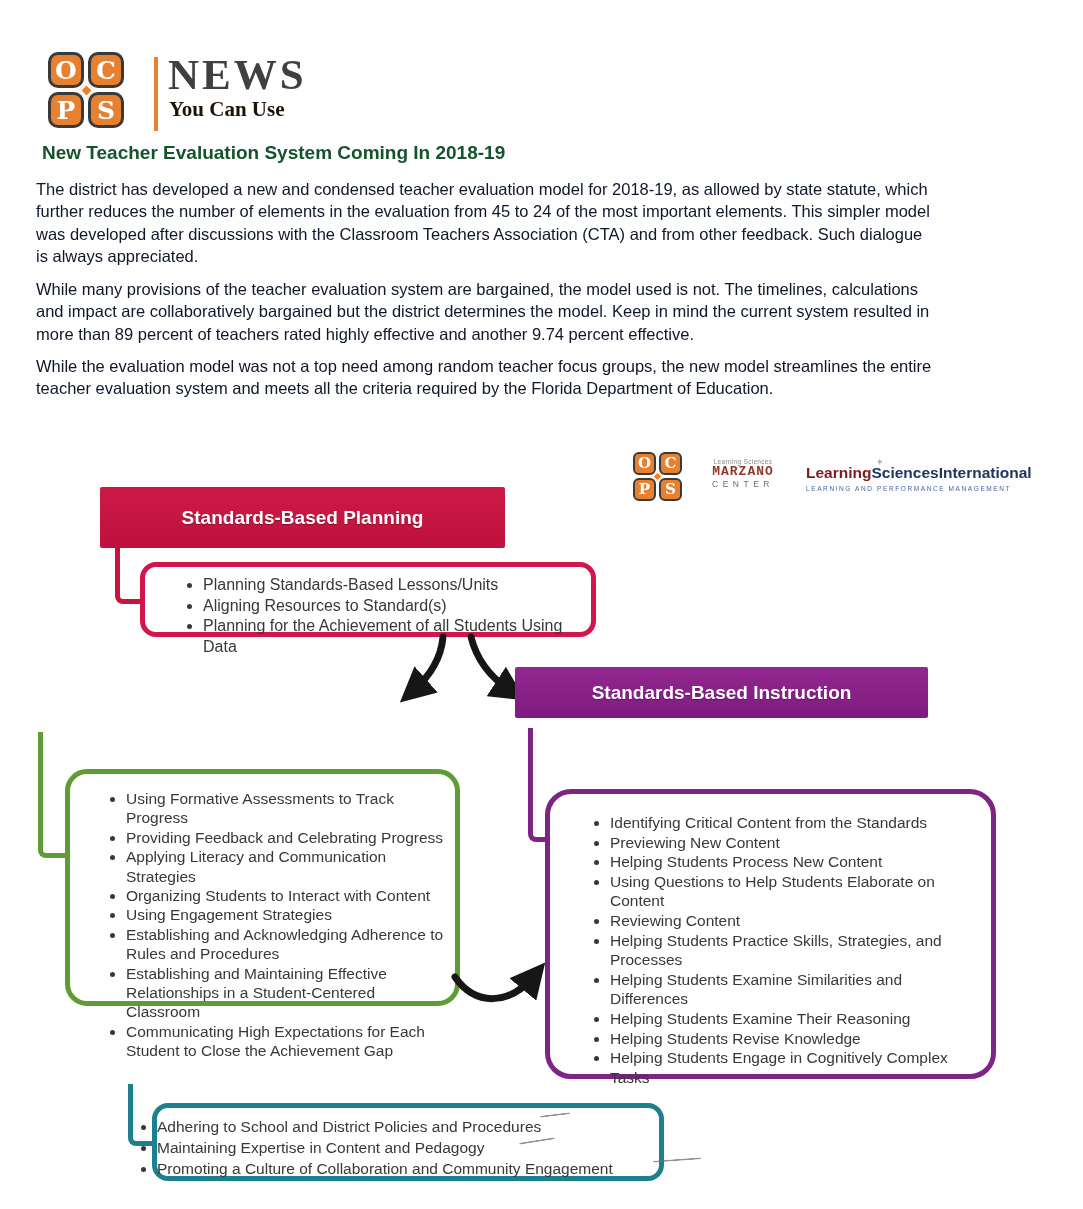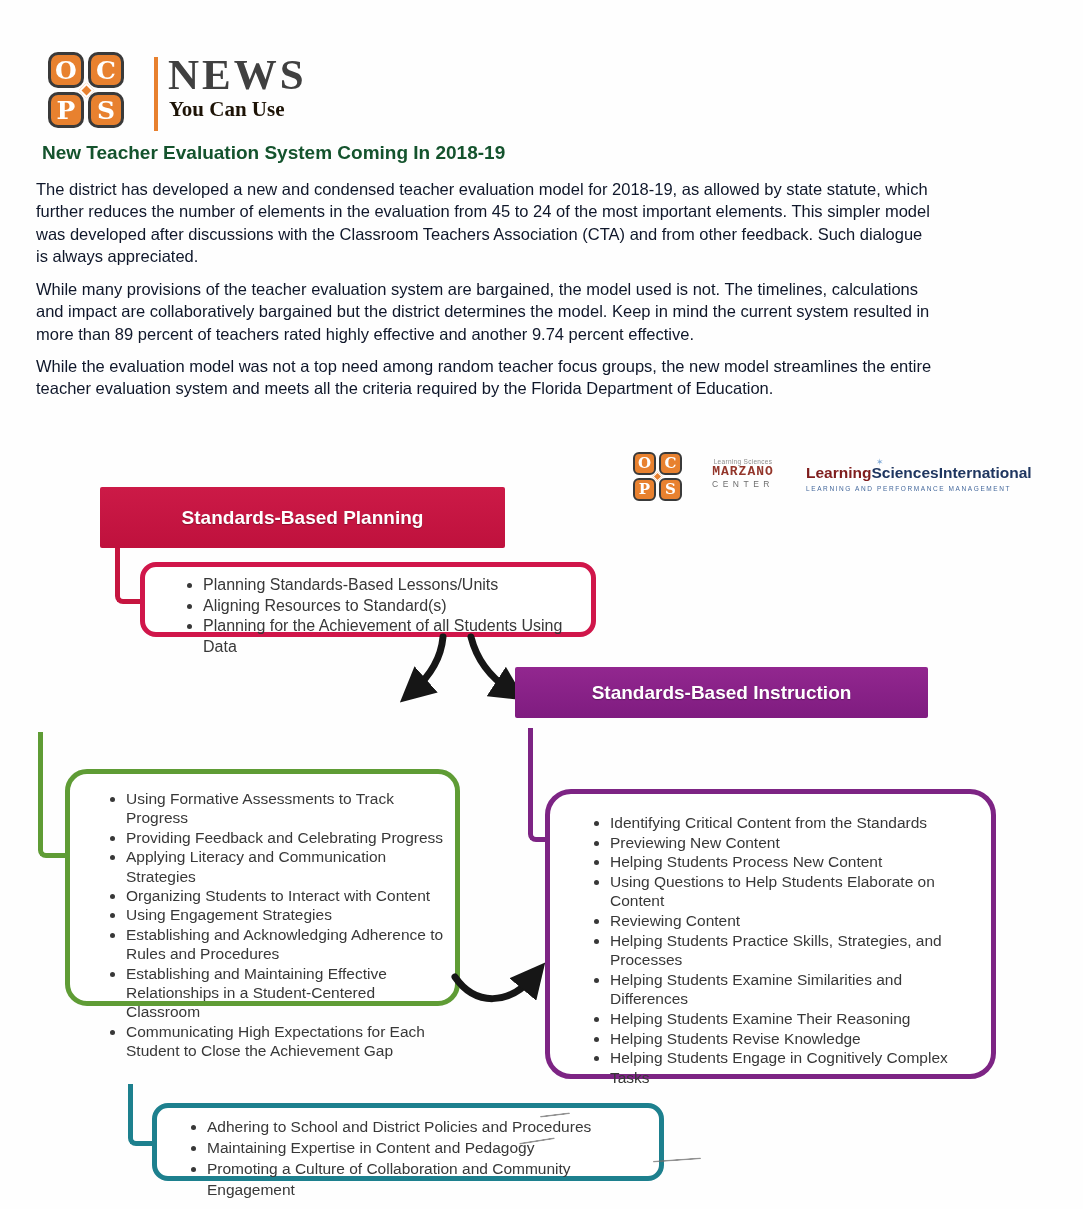--- a/index.html
+++ b/index.html
@@ -66,21 +66,21 @@
   .conn-teal   { left:128px; top:1084px; width:26px; height:62px;  border-color:#1d808e; }
   .list-box { position:absolute; background:#fff; border:5px solid; }
   .box-red    { left:140px; top:562px;  width:456px; height:75px;  border-color:#d0164a; border-radius:16px; }
   .box-green  { left:65px;  top:744px;  width:395px; height:237px; border-color:#5f9c35; border-radius:22px;margin-top:25px; }
   .box-purple { left:545px; top:741px;  width:451px; height:290px; border-color:#7d2484; border-radius:26px;margin-top:48px; }
   .box-teal   { left:152px; top:1103px; width:512px; height:78px;  border-color:#1d808e; border-radius:16px; }
   .list-box ul { list-style:disc; color:#383838; }
   .box-red ul    { margin:8px 0 0;  padding-left:58px; font-size:16px;   line-height:20.5px; }
   .box-green ul  { margin:15px 0 0; padding-left:56px; padding-right:6px;  font-size:15.5px; line-height:19.4px; }
   .box-purple ul { margin:19px 0 0; padding-left:60px; padding-right:16px; font-size:15.5px; line-height:19.6px; }
-  .box-teal ul   { margin:8px 0 0;  padding-left:50px; padding-right:4px;  font-size:15.5px; line-height:21px; }
+  .box-teal ul   { margin:8px 0 0;  padding-right:4px;  font-size:15.5px; line-height:21px; }
   .arrow-svg { position:absolute; }
   .arrows-split { left:397px; top:633px; }
   .arrow-swoosh { left:449px; top:961px; }
   .pencil { position:absolute; height:0; border-top:2px solid #6f6f6f; border-radius:2px; opacity:.75; }
   .pencil-1 { left:540px; top:1114px; width:30px; transform:rotate(-7deg); }
   .pencil-2 { left:519px; top:1140px; width:36px; transform:rotate(-9deg); }
   .pencil-3 { left:653px; top:1159px; width:48px; transform:rotate(-4deg); }
 </style>
 </head>
 <body>

